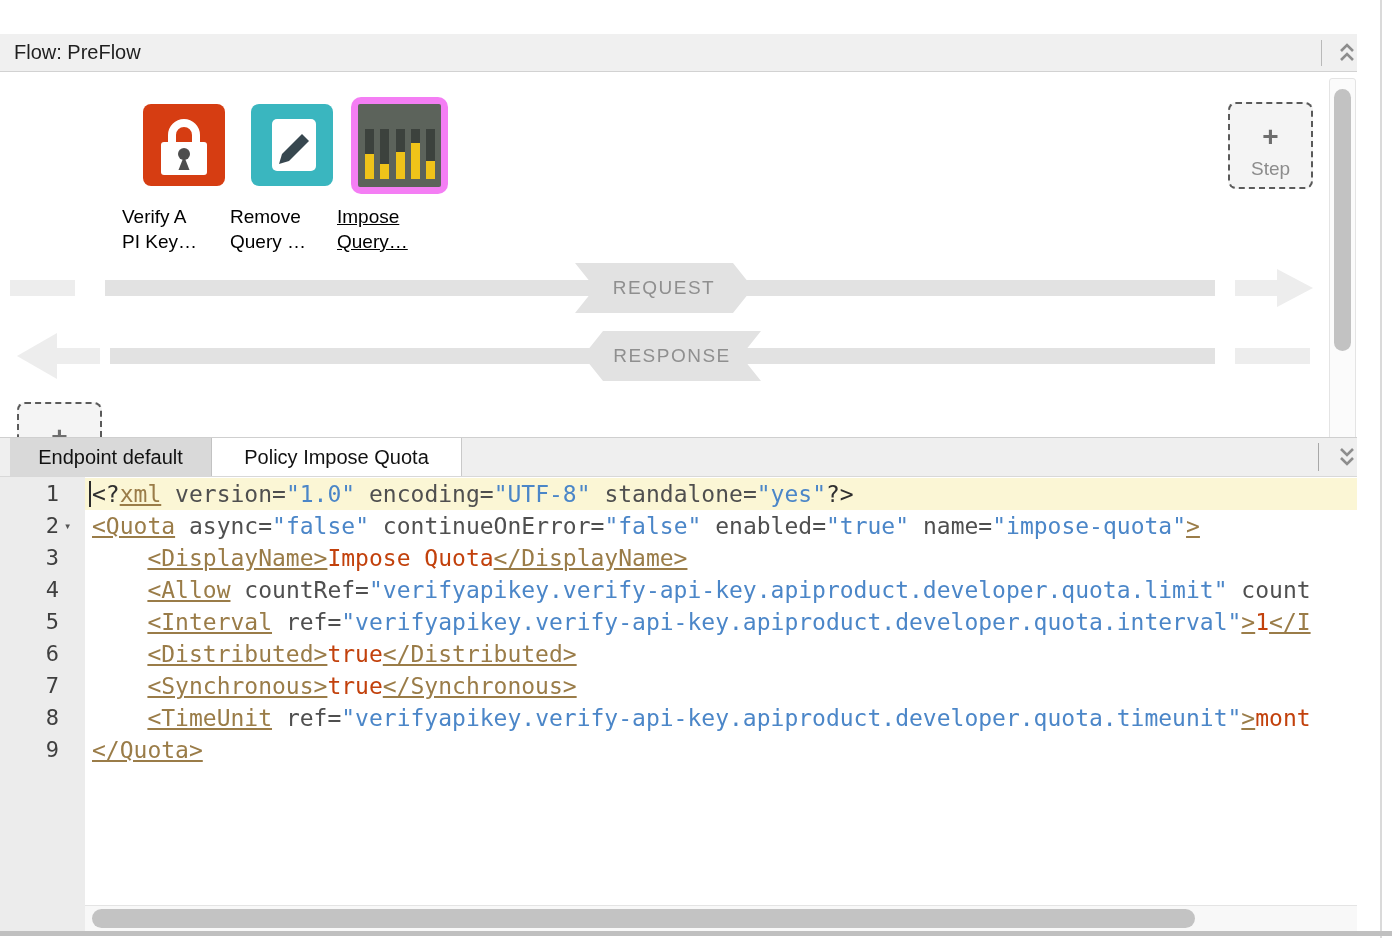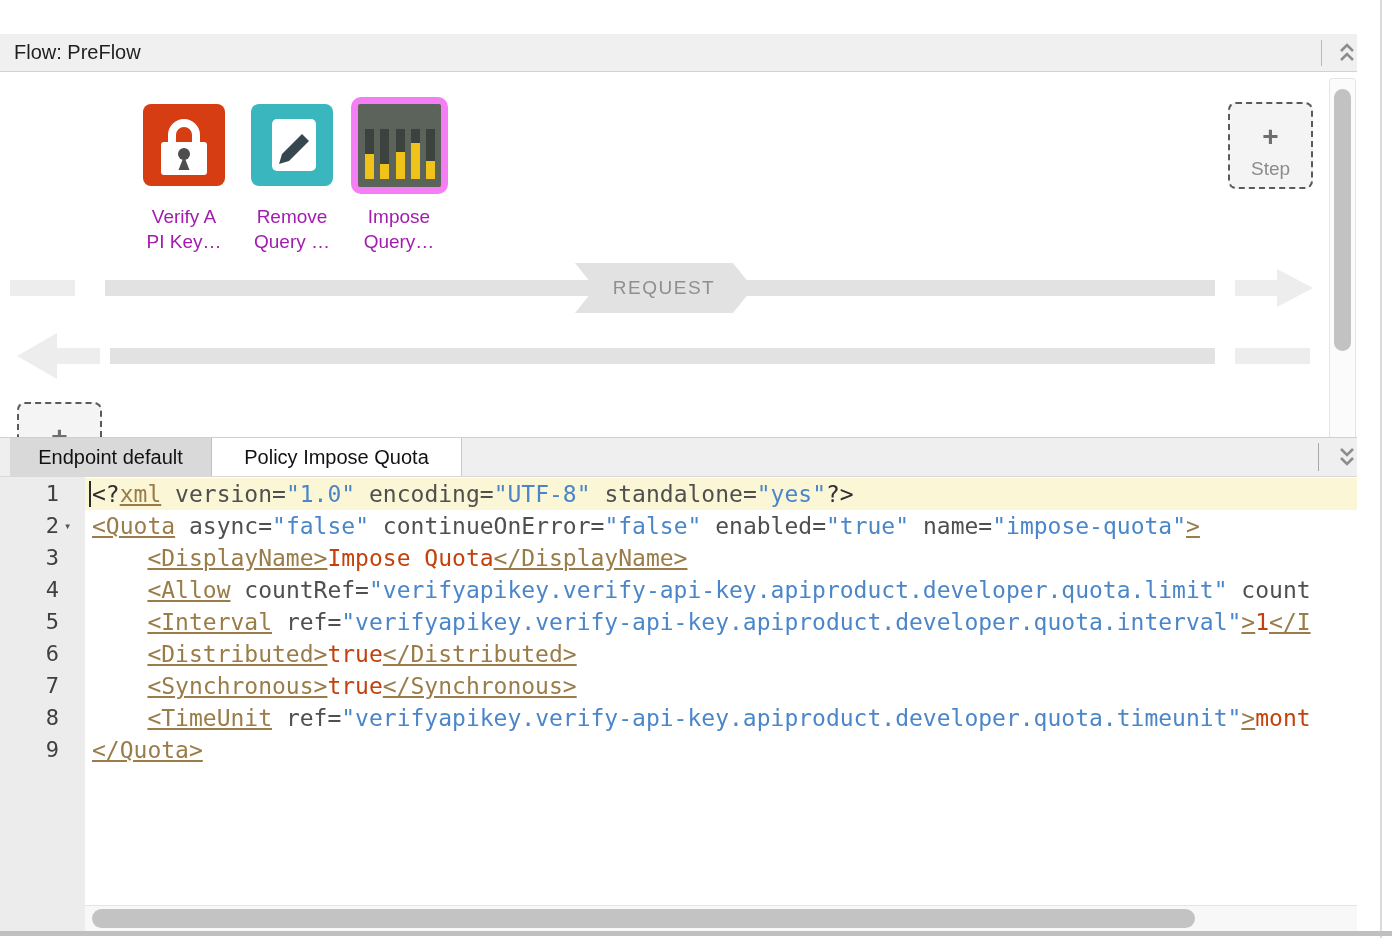--- a/index.html
+++ b/index.html
@@ -21,22 +21,22 @@
   .policy-remove{left:251px;background:#3ab6bf;}
   .policy-quota{position:absolute;left:351px;top:63px;width:97px;height:97px;border-radius:10px;
                 background:#f47ef4;padding:7px;box-sizing:border-box;}
   .policy-quota-inner{position:relative;width:83px;height:83px;background:#5c635b;border-radius:2px;}
   .bars{position:absolute;left:7px;top:25px;width:70px;height:50px;display:flex;
         justify-content:space-between;}
   .bar{width:9px;height:100%;display:flex;flex-direction:column;}
   .bar .dk{flex:1;background:#3c423d;}
   .bar .yl{background:#efc319;}
 
-  .plabel{position:absolute;top:170px;width:124px;text-align:center;font-size:19px;line-height:25px;color:#a21caf;}
-  .plabel.l1{left:122px;} .plabel.l2{left:230px;} .plabel.l3{left:337px;}
+  .plabel{position:absolute;top:170px;width:124px;text-align:left;font-size:19px;line-height:25px;color:#000000;}
+  .plabel.l1{left:122px;} .plabel.l2{left:230px;} .plabel.l3{left:337px;text-decoration:underline;}
 
   
   .step-btn{position:absolute;width:85px;height:87px;border:2px dashed #5a5a5a;border-radius:8px;
             background:#f4f4f4;text-align:center;box-sizing:border-box;cursor:pointer;padding:0;}
   .step-top{left:1228px;top:68px;}
   .step-bottom{left:17px;top:368px;}
   .step-plus{display:block;margin-top:10px;font-size:28px;font-weight:bold;color:#6e6e6e;line-height:30px;
              font-family:"Liberation Sans",sans-serif;}
   .step-label{display:block;margin-top:6px;font-size:19px;color:#8c8c8c;}
 
@@ -189,20 +189,21 @@
     <div class="lane-seg seg-light req-left"></div>
     <div class="lane-seg seg-main req-main"></div>
     <div class="lane-seg seg-light req-right-body"></div>
     <div class="req-head"></div>
     <div class="badge req-badge">REQUEST</div>
 
     <div class="resp-head"></div>
     <div class="lane-seg seg-light resp-left-body"></div>
     <div class="lane-seg seg-main resp-main"></div>
     <div class="lane-seg seg-light resp-right"></div>
+    <div class="badge resp-badge">RESPONSE</div>
 
     <div class="v-track">
       <div class="v-thumb"></div>
     </div>
   </div>
 
   <div class="tab-bar">
     <div class="tab tab-active">Policy Impose Quota</div>
     <div class="tab tab-inactive">Endpoint default</div>
     <div class="tabbar-sep"></div>

